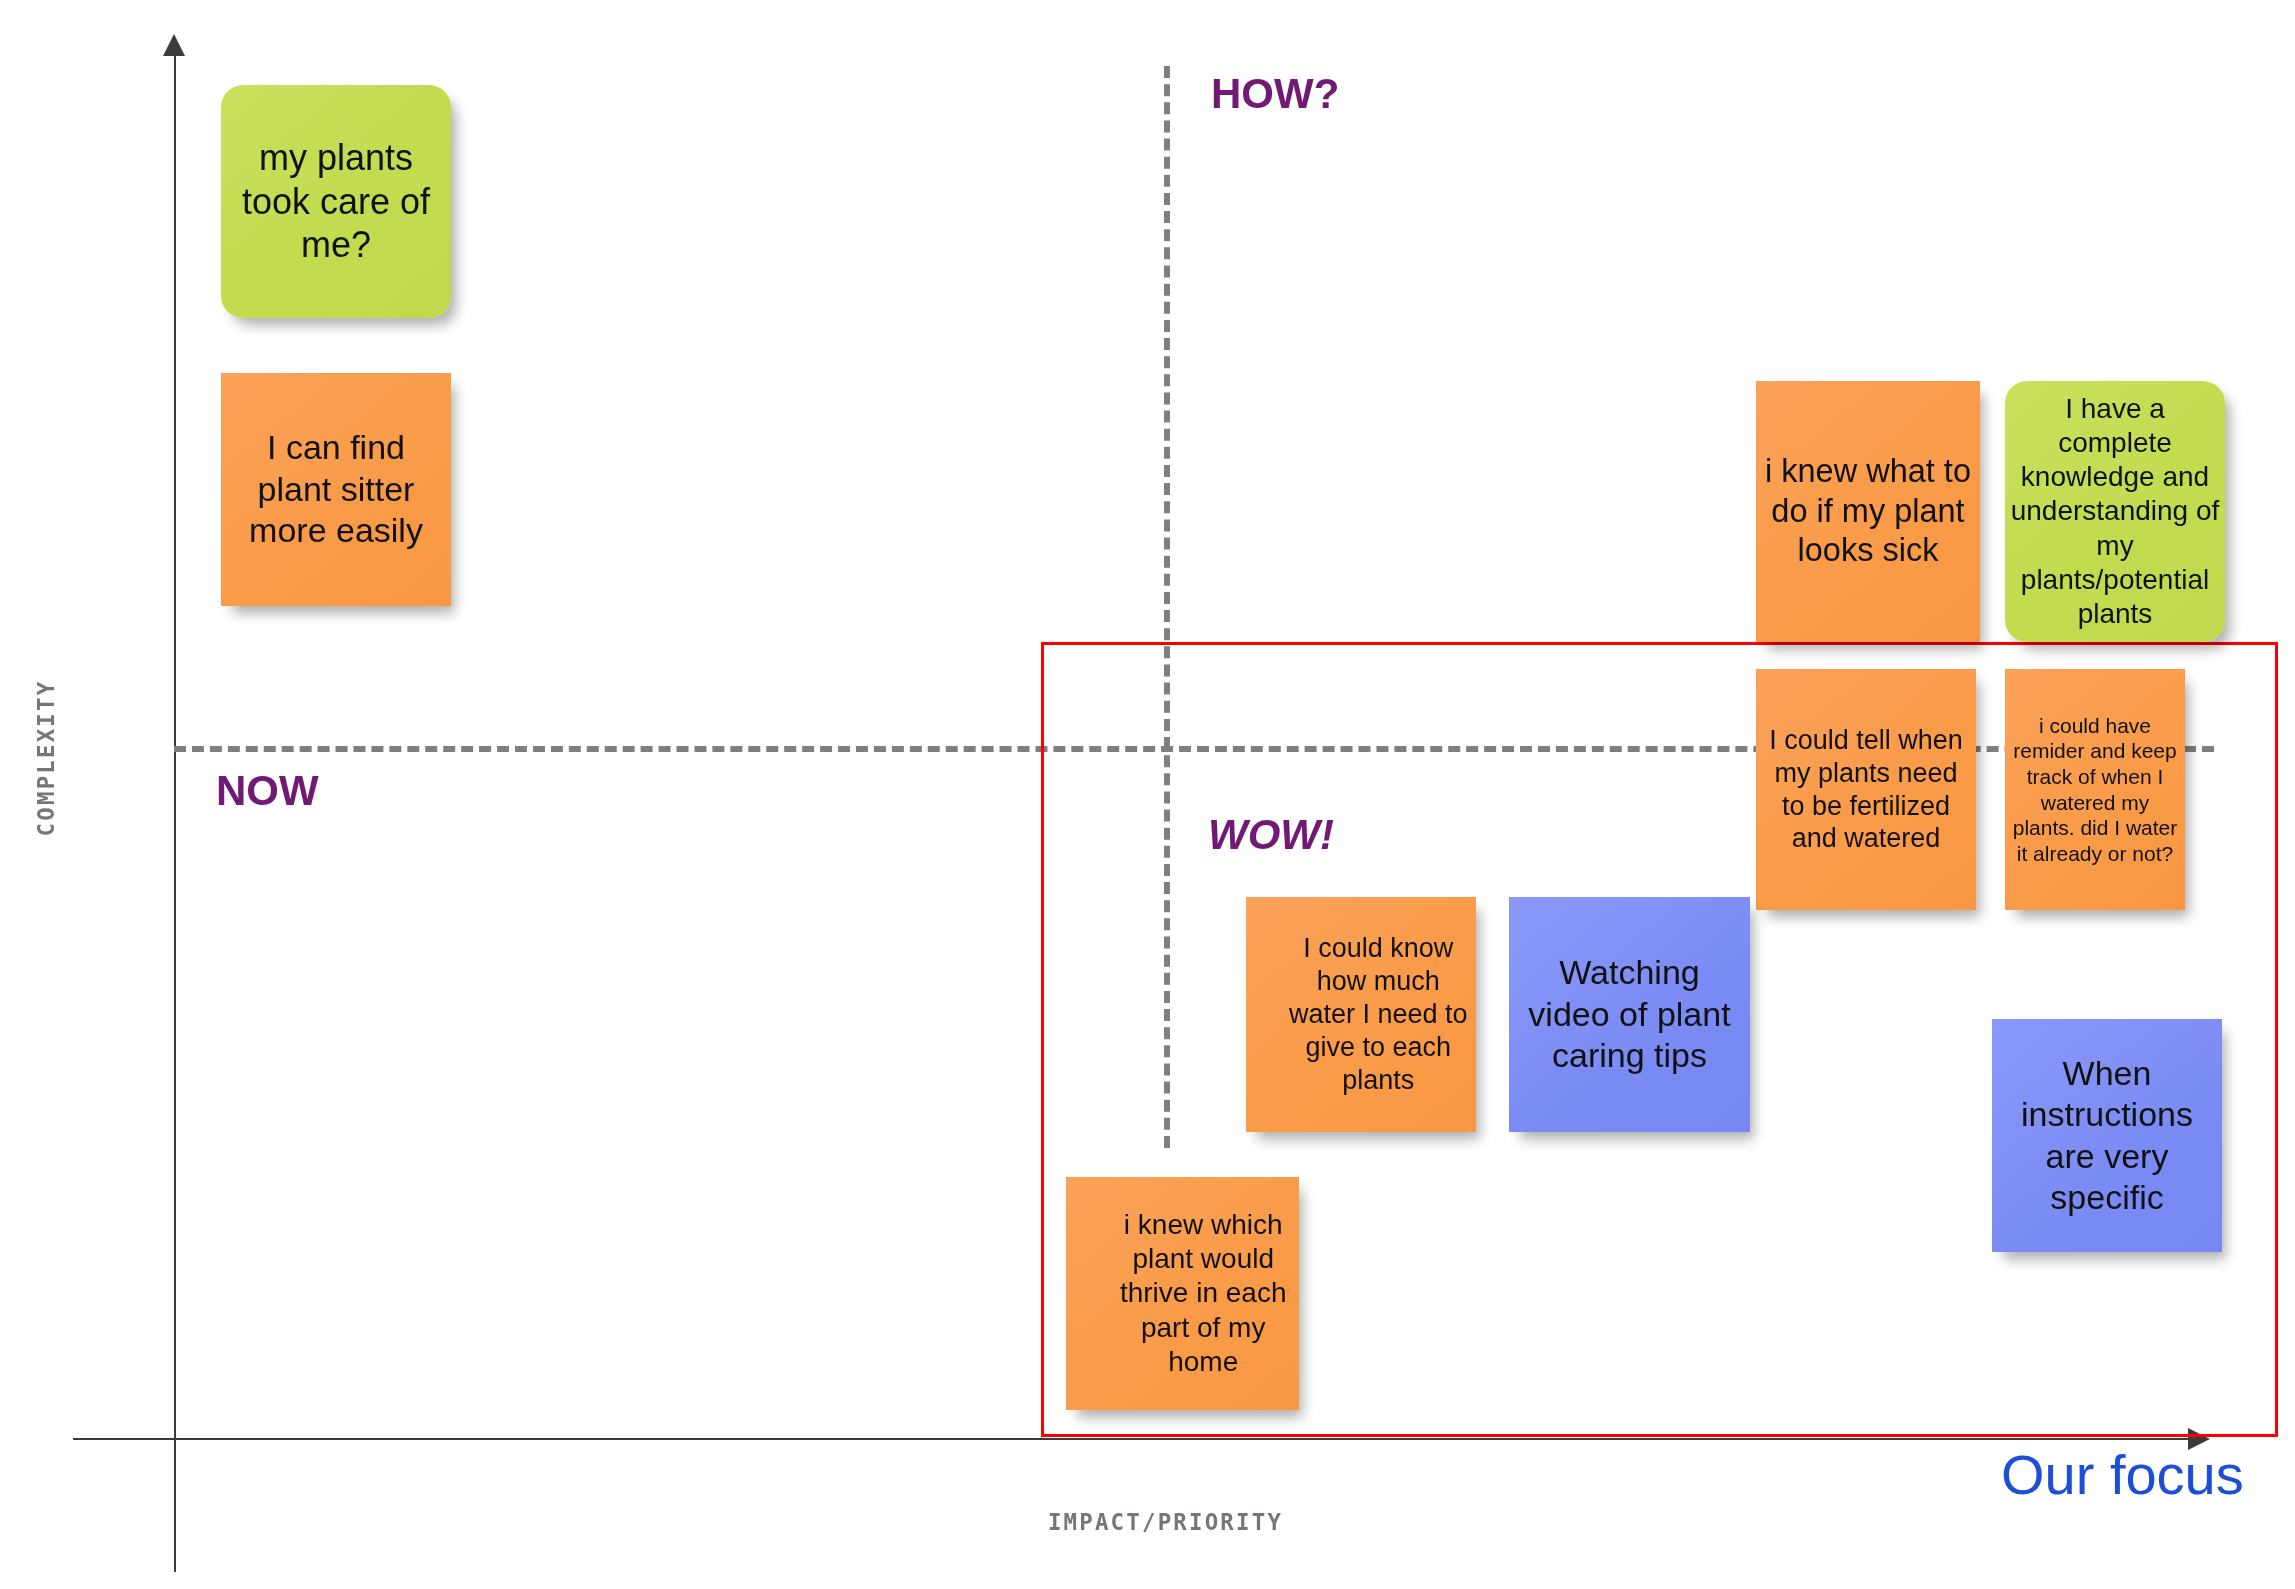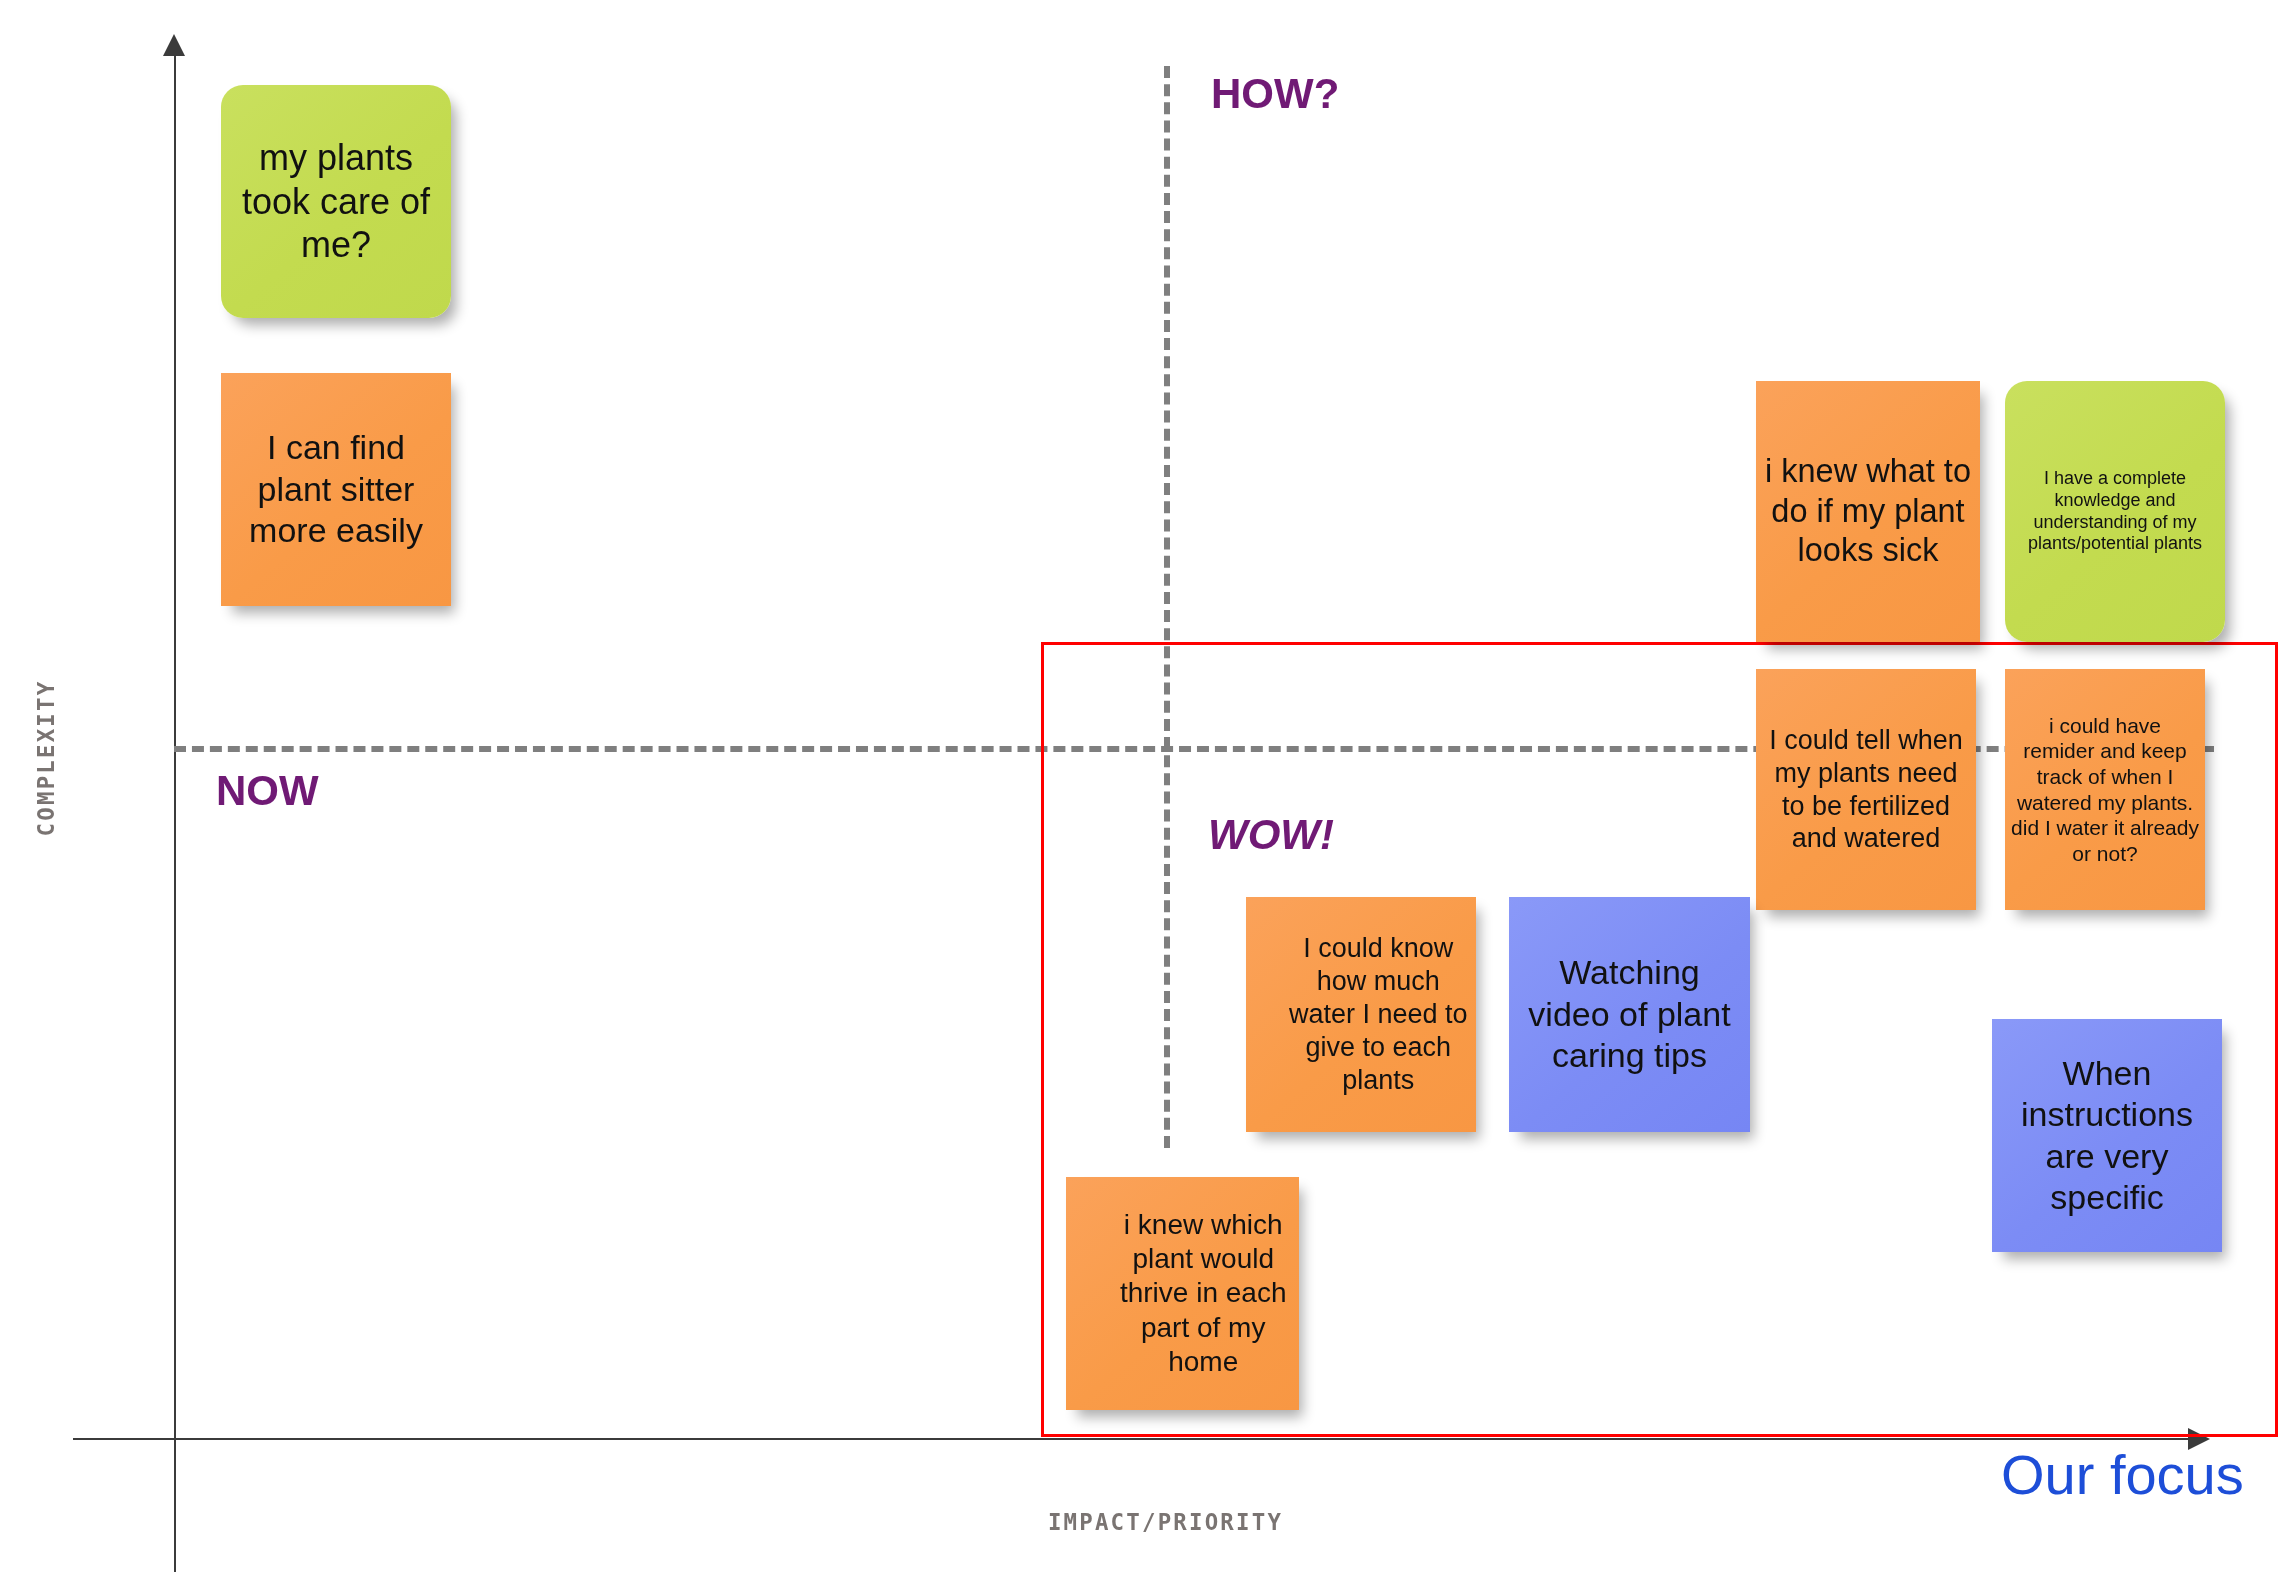--- a/index.html
+++ b/index.html
@@ -172,27 +172,27 @@
   <div id="notes-layer">
       <div class="note green" style="left: 221px; top: 85px; width: 230px; height: 233px; font-size: 36px; line-height: 1.22;">
         <span>my plants took care of me?</span>
       </div>
       <div class="note orange" style="left: 221px; top: 373px; width: 230px; height: 233px; font-size: 34px; line-height: 1.22; justify-content: center;">
         <span>I can find plant sitter more easily</span>
       </div>
       <div class="note orange" style="left: 1756px; top: 381px; width: 224px; height: 261px; font-size: 32.5px; line-height: 1.22;">
         <span>i knew what to do if my plant looks sick</span>
       </div>
-      <div class="note green" style="left: 2005px; top: 381px; width: 220px; height: 261px; font-size: 18px; line-height: 1.22;">
+      <div class="note green" style="left: 2005px; top: 381px; width: 220px; height: 261px; font-size: 28px; line-height: 1.22;">
         <span>I have a complete knowledge and understanding of my plants/potential plants</span>
       </div>
       <div class="note orange" style="left: 1756px; top: 669px; width: 220px; height: 241px; font-size: 27px; line-height: 1.22;">
         <span>I could tell when my plants need to be fertilized and watered</span>
       </div>
-      <div class="note orange" style="left: 2005px; top: 669px; width: 200px; height: 241px; font-size: 21px; line-height: 1.22; align-items: center;">
+      <div class="note orange" style="left: 2005px; top: 669px; width: 180px; height: 241px; font-size: 21px; line-height: 1.22; align-items: center;">
         <span>i could have remider and keep track of when I watered my plants.  did I water it already or not?</span>
       </div>
       <div class="note orange" style="left: 1246px; top: 897px; width: 230px; height: 235px; font-size: 27px; line-height: 1.22; padding-left: 40px;">
         <span>I could know how much water I need to give to each plants</span>
       </div>
       <div class="note blue" style="left: 1509px; top: 897px; width: 241px; height: 235px; font-size: 34px; line-height: 1.22;">
         <span>Watching video of plant caring tips</span>
       </div>
       <div class="note blue" style="left: 1992px; top: 975px; width: 230px; height: 233px; font-size: 34px; line-height: 1.22; margin-top: 44px;">
         <span>When instructions are very specific</span>

